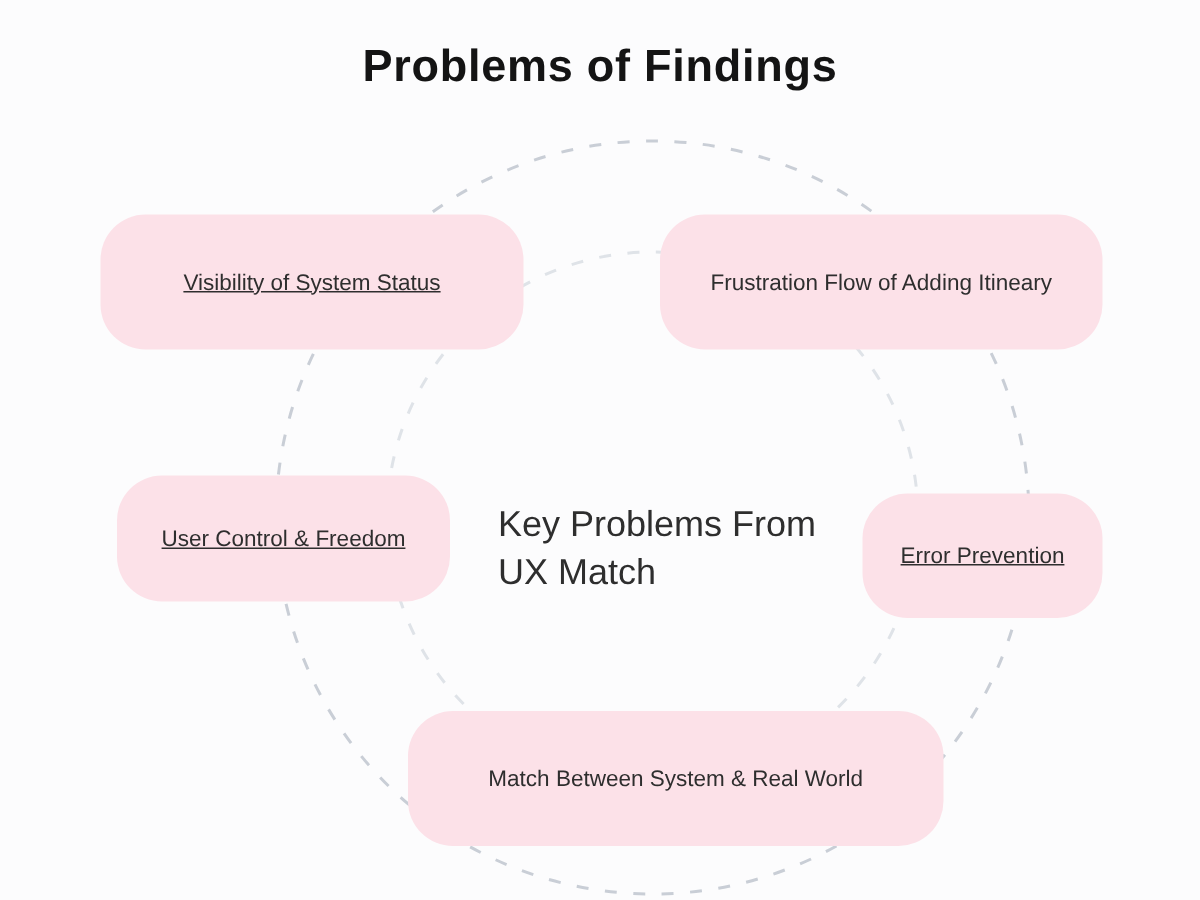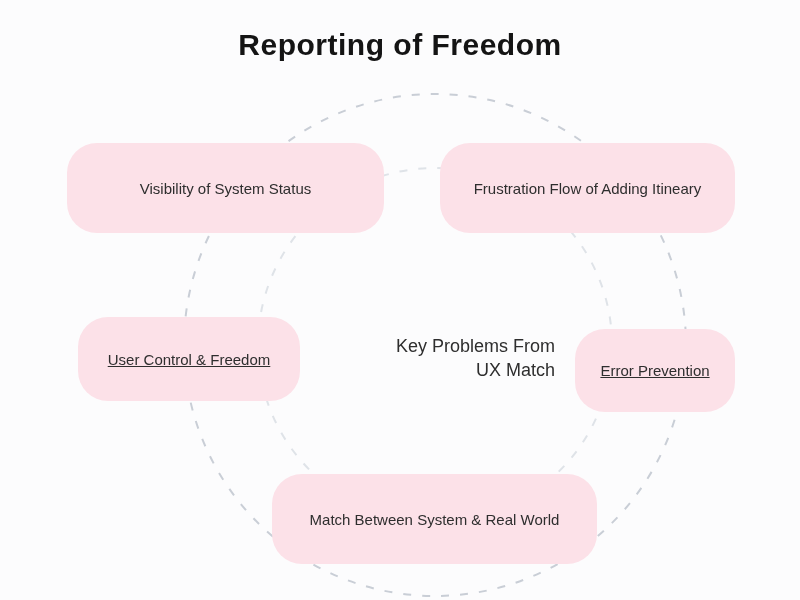--- a/index.html
+++ b/index.html
@@ -35,44 +35,44 @@
     background:var(--node-fill);
     border-radius:30px;
     display:flex;
     align-items:center;
     justify-content:center;
     text-align:center;
     font-size:15px;
     color:var(--text-color);
     padding:0 12px;
   }
-  #node-visibility{left:67px;top:143px;width:317px;height:90px;}
+  #node-visibility{left:67px;top:143px;width:282px;height:90px;text-decoration:underline;}
   #node-frustration{left:440px;top:143px;width:295px;height:90px;}
   #node-user-control{left:78px;top:317px;width:222px;height:84px;text-decoration:underline;}
   #node-error-prevention{left:575px;top:329px;width:160px;height:83px;text-decoration:underline;}
-  #node-match{left:272px;top:474px;width:325px;height:90px;}
+  #node-match{left:272px;top:474px;width:357px;height:90px;}
   .center-label{
     position:absolute;
-    left:315px;top:334px;width:240px;
-    text-align:right;
-    font-size:18px;
+    left:332px;top:334px;width:240px;
+    text-align:left;
+    font-size:24px;
     line-height:1.35;
     color:var(--text-color);
   }
   .center-label span{display:block;}
 </style>
 </head>
 <body>
 
 <svg class="rings" width="800" height="600" viewBox="0 0 800 600" aria-hidden="true">
   <circle class="ring-inner" cx="435" cy="345" r="177"></circle>
   <circle class="ring-outer" cx="435" cy="345" r="251"></circle>
 </svg>
 
-<h1 class="title">Reporting of Freedom</h1>
+<h1 class="title">Problems of Findings</h1>
 
 <div class="node" id="node-visibility">
   <span>Visibility of System Status</span>
 </div>
 
 <div class="node" id="node-frustration">
   <span>Frustration Flow of Adding Itineary</span>
 </div>
 
 <div class="node" id="node-user-control">

